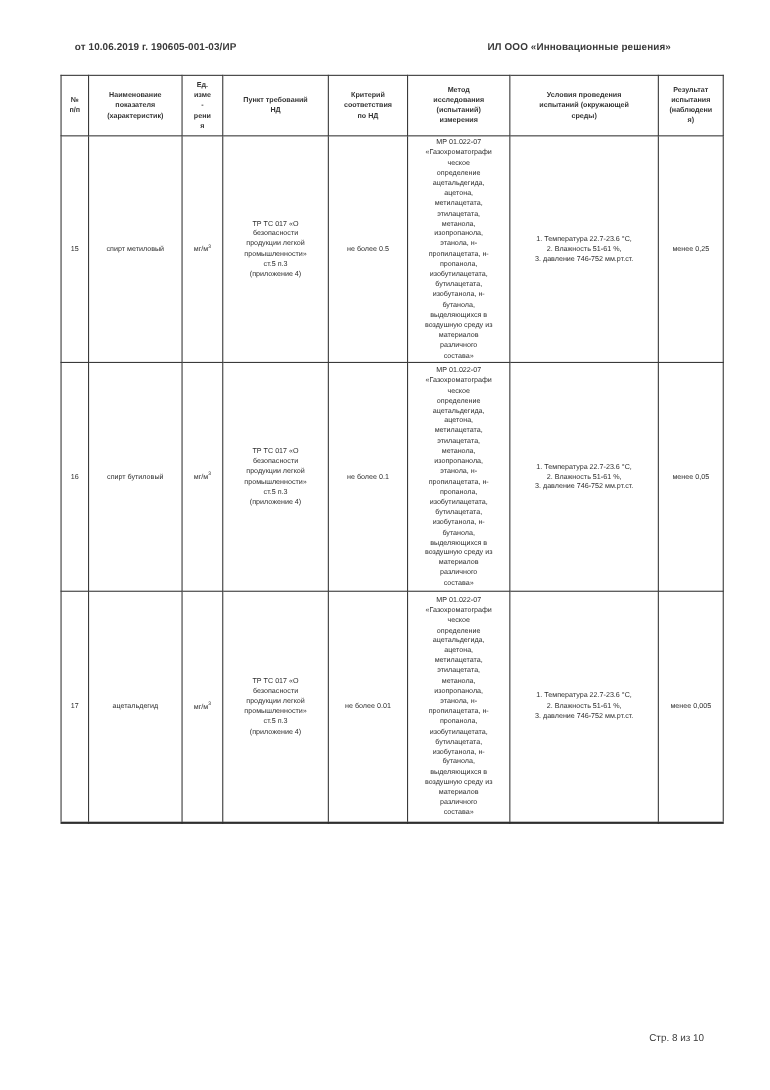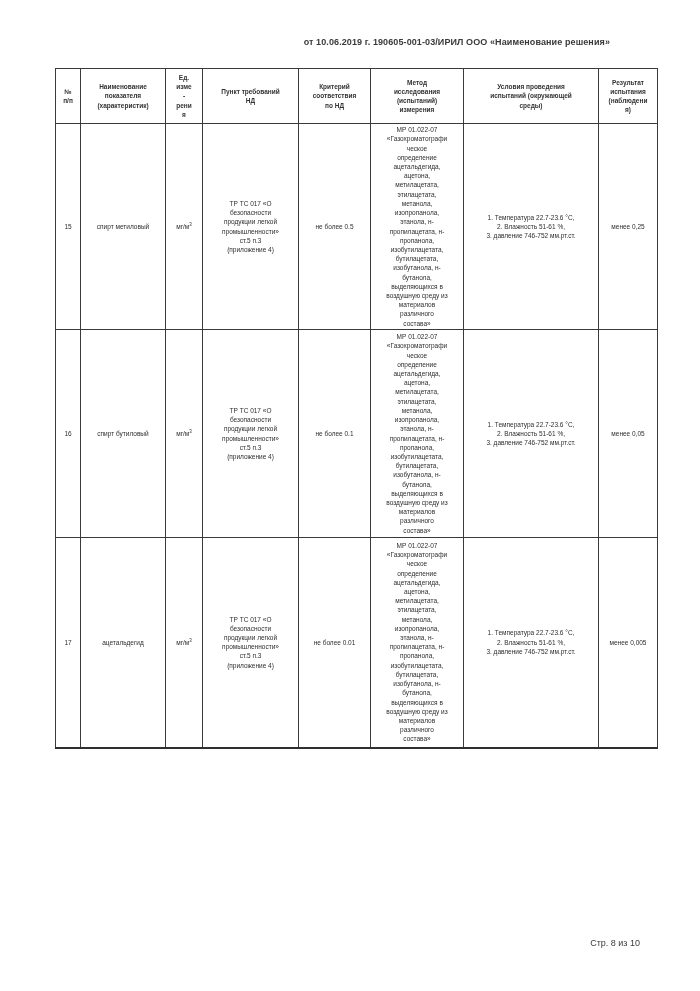--- a/index.html
+++ b/index.html
@@ -8,21 +8,21 @@
     background:#ffffff;
     font-family:"Liberation Sans", sans-serif;
     color:#2e2e2e;
     position:relative;
     overflow:hidden;
   }
   .doc-header {
     position:absolute;
     top:37px; left:68px; right:90px;
     display:flex;
-    justify-content:flex-end;
+    justify-content:space-between;
     font-size:9px;
     font-weight:bold;
     color:#3a3a3a;
     letter-spacing:0.1px;
   }
   table.report {
     position:absolute;
     left:55px; top:68px;
     width:602px;
     border-collapse:collapse;
@@ -60,21 +60,21 @@
     top:938px; right:60px;
     font-size:9px;
     color:#3a3a3a;
   }
 </style>
 </head>
 <body>
 
 <div class="doc-header">
   <span>от 10.06.2019 г.  190605-001-03/ИР</span>
-  <span>ИЛ ООО «Наименование решения»</span>
+  <span>ИЛ ООО «Инновационные решения»</span>
 </div>
 
 <table class="report">
   <colgroup>
     <col style="width:25px">
       <col style="width:85px">
       <col style="width:37px">
       <col style="width:96px">
     <col style="width:72px">
       <col style="width:93px">

